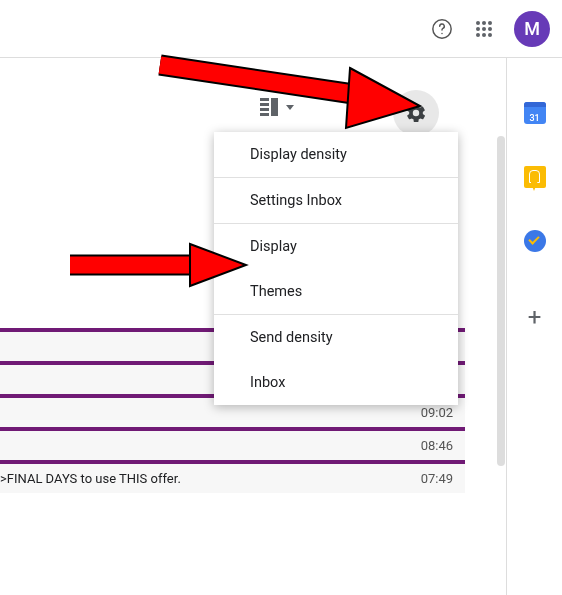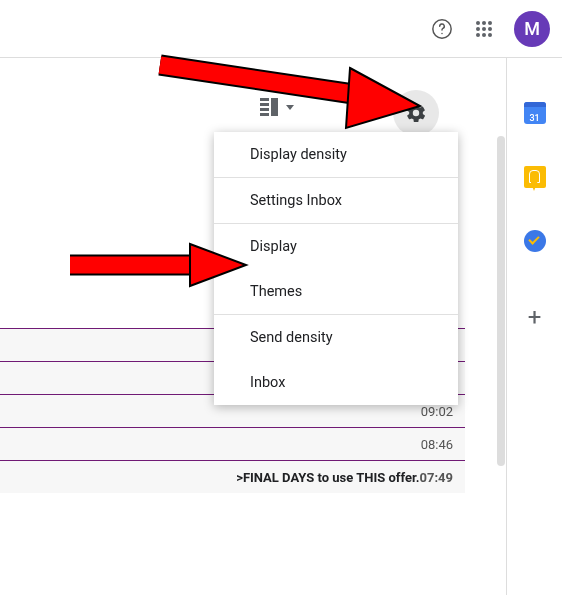--- a/index.html
+++ b/index.html
@@ -82,33 +82,32 @@
     }
     .menu-divider { height: 1px; background: #e0e0e0; }
     .email-rows {
       position: absolute;
       left: 0;
       top: 270px;
       width: 465px;
     }
     .email-row {
       height: 33px;
-      border-top: 1px solid #701a75;
+      border-top: 4px solid #701a75;
       display: flex;
       justify-content: flex-end;
       align-items: center;
       padding-right: 12px;
       font-size: 13px;
       color: #555;
       background: #f7f7f7;
     }
     .email-row.with-text {
-      justify-content: flex-end;
+      justify-content: space-between;
       padding-left: 0;
-      font-weight: bold;
     }
     .row-text {
       font-size: 13px;
       color: #202124;
       white-space: nowrap;
       overflow: hidden;
     }
     .side-panel {
       position: absolute;
       right: 0;

